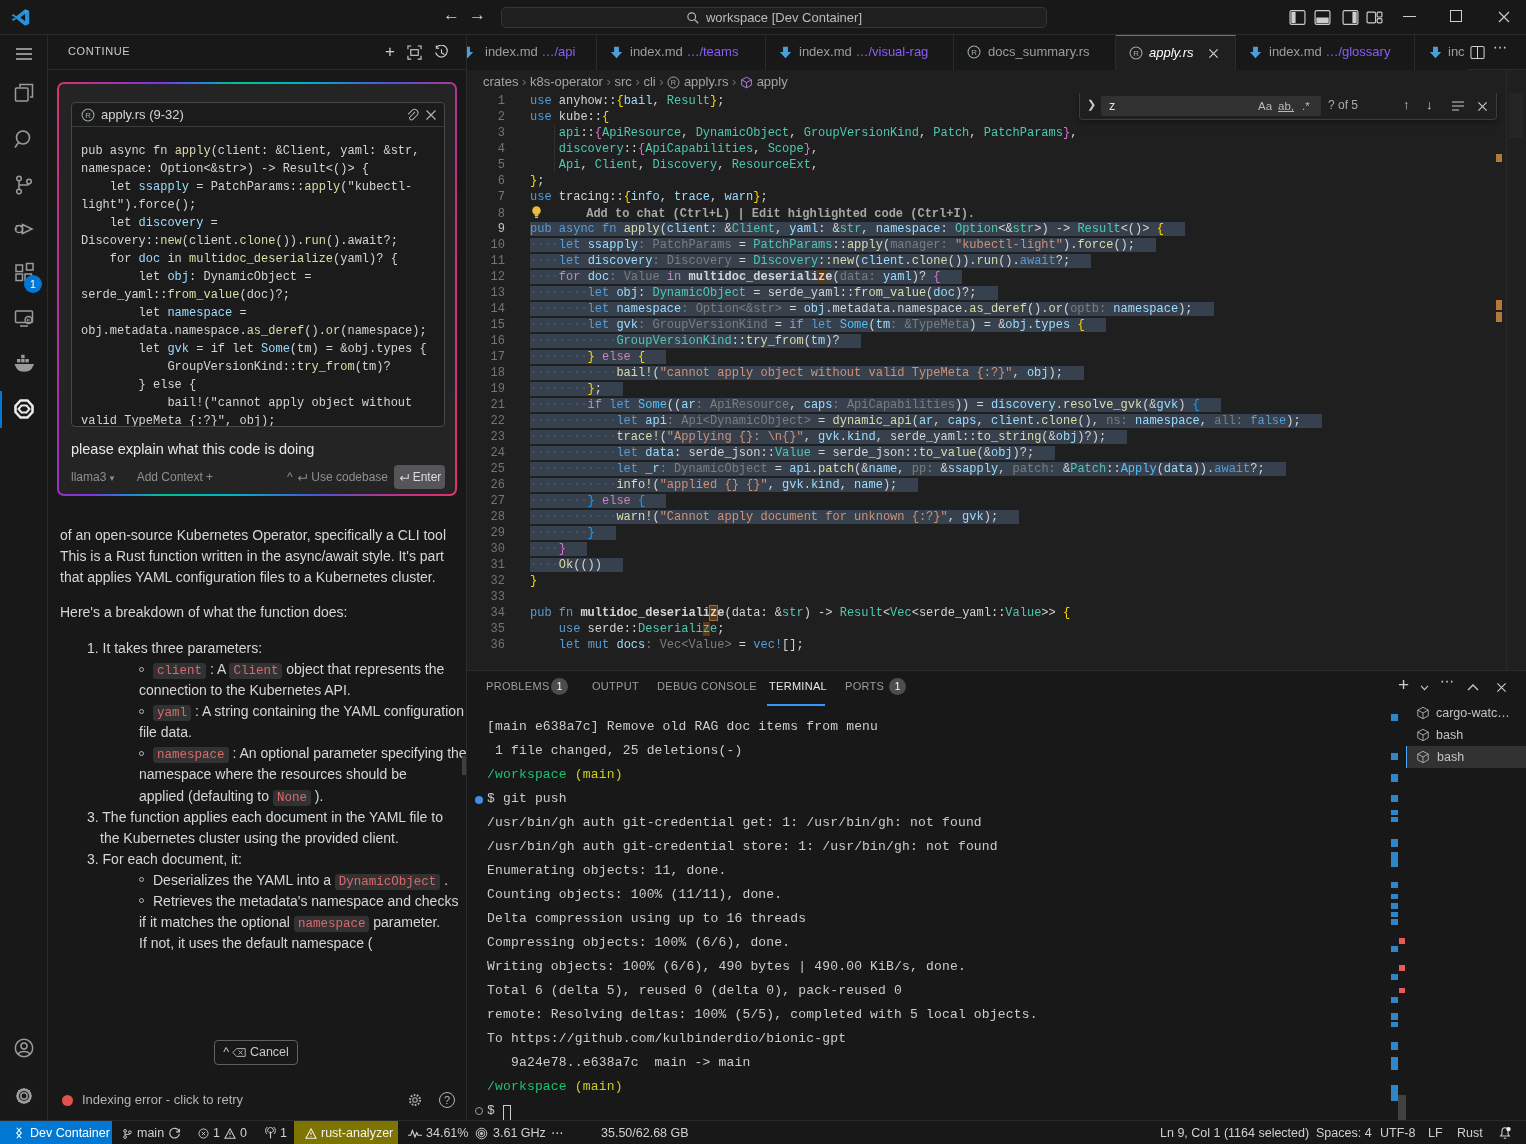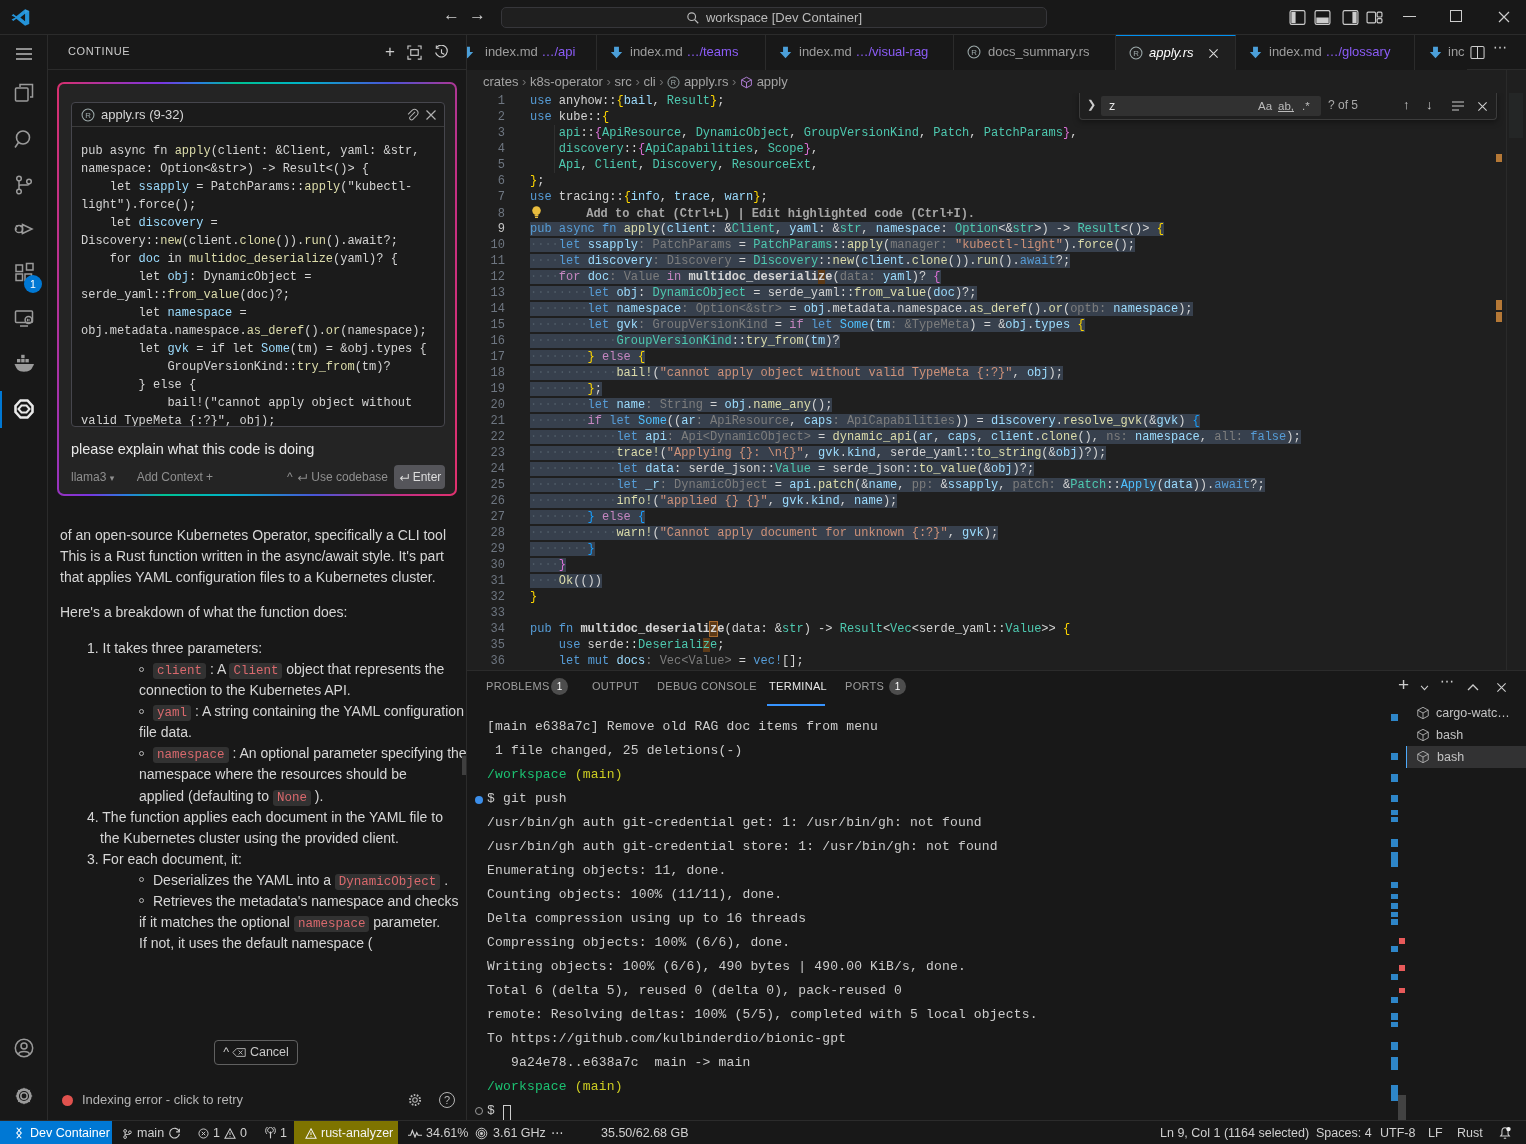--- a/index.html
+++ b/index.html
@@ -38,21 +38,21 @@
 #tabactive{background:#1f1f1f;border-top:1.5px solid #0090f1;border-bottom:1px solid #1f1f1f;color:#ffffff;z-index:3}
 #breadcrumbs{position:absolute;left:467px;top:70px;width:1059px;height:23px;background:#1f1f1f;color:#a3a3a3;font-size:13px}
 #codearea{position:absolute;left:467px;top:93px;width:1059px;height:577px;background:#1f1f1f;overflow:hidden}
 .r{height:16px;white-space:pre;font-family:"Liberation Mono",monospace;font-size:12px;line-height:16px;color:#d4d4d4}
 .r em{display:inline-block;width:38px;text-align:right;color:#6e7681;font-style:normal;margin-right:25px;font-size:12px}
 .r em.cur{color:#c6c6c6}
 .k{color:#569cd6}.c{color:#c586c0}.t{color:#4ec9b0}.f{color:#dcdcaa}.v{color:#9cdcfe}
 .s{color:#ce9178}.i{color:#7d7d7d}.e{color:#4fc1ff}.g1{color:#ffd700}.g2{color:#da70d6}.g3{color:#179fff}
 .d{color:#4e5a66}
 .fd{color:#d4d4d4;font-weight:bold}
-.S{background:#37404d;padding-right:0}
+.S{background:#37404d;padding-right:21px}
 .z{background:#5d3a17}
 .zc{background:#5d3a17;outline:1px solid #a86a2d}
 #guides i{position:absolute;width:1px;background:#2f2f2f}
 #findwidget{position:absolute;left:612px;top:0px;width:418px;height:27px;background:#1f1f1f;border:1px solid #3c3c3c;border-top:none;border-radius:0 0 4px 4px;box-shadow:0 2px 6px rgba(0,0,0,.4);z-index:5}
 #findinput{position:absolute;left:21px;top:3px;width:220px;height:20px;background:#313131;border-radius:2px;color:#e6e6e6;font-size:12.5px;line-height:20px}
 #ovruler{position:absolute;left:1506px;top:70px;width:20px;height:600px;border-left:1px solid #2a2a2a}
 
 #panel{position:absolute;left:467px;top:670px;width:1059px;height:450px;background:#181818;border-top:1px solid #2b2b2b}
 .ptab{position:absolute;top:9px;font-size:11px;letter-spacing:0.3px;color:#9d9d9d}
 .badge{position:absolute;top:7px;width:17px;height:17px;background:#4d4d4d;border-radius:50%;color:#ffffff;font-size:10px;text-align:center;line-height:17px;letter-spacing:0}
@@ -229,21 +229,21 @@
   <div>Here's a breakdown of what the function does:</div>
   <div style="height:15.6px"></div>
   <div style="margin-left:27px">1. It takes three parameters:</div>
   <div style="margin-left:79px"><i class="bu"></i><span class="chip">client</span> : A <span class="chip">Client</span> object that represents the</div>
   <div style="margin-left:79px">connection to the Kubernetes API.</div>
   <div style="margin-left:79px"><i class="bu"></i><span class="chip">yaml</span> : A string containing the YAML configuration</div>
   <div style="margin-left:79px">file data.</div>
   <div style="margin-left:79px"><i class="bu"></i><span class="chip">namespace</span> : An optional parameter specifying the</div>
   <div style="margin-left:79px">namespace where the resources should be</div>
   <div style="margin-left:79px">applied (defaulting to <span class="chip">None</span> ).</div>
-  <div style="margin-left:27px">4. The function applies each document in the YAML file to</div>
+  <div style="margin-left:27px">3. The function applies each document in the YAML file to</div>
   <div style="margin-left:40px">the Kubernetes cluster using the provided client.</div>
   <div style="margin-left:27px">3. For each document, it:</div>
   <div style="margin-left:79px"><i class="bu"></i>Deserializes the YAML into a <span class="chip">DynamicObject</span> .</div>
   <div style="margin-left:79px"><i class="bu"></i>Retrieves the metadata's namespace and checks</div>
   <div style="margin-left:79px">if it matches the optional <span class="chip">namespace</span> parameter.</div>
   <div style="margin-left:79px">If not, it uses the default namespace (</div>
  </div>
  <div id="cancelbtn">^ <svg style="display:inline-block;vertical-align:-2px" width="14" height="11" viewBox="0 0 18 12" fill="none" stroke="#c8c8c8" stroke-width="1.1">
           <path d="M6 1 L17 1 L17 11 L6 11 L1 6 Z M8.5 3.5 L13.5 8.5 M13.5 3.5 L8.5 8.5"></path>
         </svg> Cancel</div>
@@ -341,21 +341,20 @@
 <div class="r"><em>10</em><span class="S"><span class="d">····</span><span class="k">let</span><span> </span><span class="v">ssapply</span><span class="i">: PatchParams</span><span> = </span><span class="t">PatchParams</span><span>::</span><span class="f">apply</span><span>(</span><span class="i">manager:</span><span> </span><span class="s">"kubectl-light"</span><span>).</span><span class="f">force</span><span>();</span></span></div>
 <div class="r"><em>11</em><span class="S"><span class="d">····</span><span class="k">let</span><span> </span><span class="v">discovery</span><span class="i">: Discovery</span><span> = </span><span class="t">Discovery</span><span>::</span><span class="f">new</span><span>(</span><span class="v">client</span><span>.</span><span class="f">clone</span><span>()).</span><span class="f">run</span><span>().</span><span class="k">await</span><span>?;</span></span></div>
 <div class="r"><em>12</em><span class="S"><span class="d">····</span><span class="c">for</span><span> </span><span class="v">doc</span><span class="i">: Value</span><span> </span><span class="c">in</span><span> </span><span class="fd">multidoc_deseriali<span class="z">z</span>e</span><span>(</span><span class="i">data:</span><span> </span><span class="v">yaml</span><span>)? </span><span class="g2">{</span></span></div>
 <div class="r"><em>13</em><span class="S"><span class="d">········</span><span class="k">let</span><span> </span><span class="v">obj</span><span>: </span><span class="t">DynamicObject</span><span> = serde_yaml::</span><span class="f">from_value</span><span>(</span><span class="v">doc</span><span>)?;</span></span></div>
 <div class="r"><em>14</em><span class="S"><span class="d">········</span><span class="k">let</span><span> </span><span class="v">namespace</span><span class="i">: Option&lt;&amp;str&gt;</span><span> = </span><span class="v">obj</span><span>.metadata.namespace.</span><span class="f">as_deref</span><span>().</span><span class="f">or</span><span>(</span><span class="i">optb:</span><span> </span><span class="v">namespace</span><span>);</span></span></div>
 <div class="r"><em>15</em><span class="S"><span class="d">········</span><span class="k">let</span><span> </span><span class="v">gvk</span><span class="i">: GroupVersionKind</span><span> = </span><span class="c">if</span><span> </span><span class="k">let</span><span> </span><span class="e">Some</span><span>(</span><span class="v">tm</span><span class="i">: &amp;TypeMeta</span><span>) = &amp;</span><span class="v">obj</span><span>.</span><span class="v">types</span><span> </span><span class="g1">{</span></span></div>
 <div class="r"><em>16</em><span class="S"><span class="d">············</span><span class="t">GroupVersionKind</span><span>::</span><span class="f">try_from</span><span>(</span><span class="v">tm</span><span>)?</span></span></div>
 <div class="r"><em>17</em><span class="S"><span class="d">········</span><span class="g1">}</span><span> </span><span class="c">else</span><span> </span><span class="g1">{</span></span></div>
 <div class="r"><em>18</em><span class="S"><span class="d">············</span><span class="f">bail!</span><span>(</span><span class="s">"cannot apply object without valid TypeMeta {:?}"</span><span>, </span><span class="v">obj</span><span>);</span></span></div>
 <div class="r"><em>19</em><span class="S"><span class="d">········</span><span class="g1">}</span><span>;</span></span></div>
-<div class="r"><em>20</em><span class="S"><span class="d">········</span><span class="k">let</span><span> </span><span class="v">name</span><span class="i">: String</span><span> = </span><span class="v">obj</span><span>.</span><span class="f">name_any</span><span>();</span></span></div>
 <div class="r"><em>21</em><span class="S"><span class="d">········</span><span class="c">if</span><span> </span><span class="k">let</span><span> </span><span class="e">Some</span><span>((</span><span class="v">ar</span><span class="i">: ApiResource</span><span>, </span><span class="v">caps</span><span class="i">: ApiCapabilities</span><span>)) = </span><span class="v">discovery</span><span>.</span><span class="f">resolve_gvk</span><span>(&amp;</span><span class="v">gvk</span><span>) </span><span class="g3">{</span></span></div>
 <div class="r"><em>22</em><span class="S"><span class="d">············</span><span class="k">let</span><span> </span><span class="v">api</span><span class="i">: Api&lt;DynamicObject&gt;</span><span> = </span><span class="f">dynamic_api</span><span>(</span><span class="v">ar</span><span>, </span><span class="v">caps</span><span>, </span><span class="v">client</span><span>.</span><span class="f">clone</span><span>(), </span><span class="i">ns:</span><span> </span><span class="v">namespace</span><span>, </span><span class="i">all:</span><span> </span><span class="k">false</span><span>);</span></span></div>
 <div class="r"><em>23</em><span class="S"><span class="d">············</span><span class="f">trace!</span><span>(</span><span class="s">"Applying {}: \n{}"</span><span>, </span><span class="v">gvk</span><span>.</span><span class="v">kind</span><span>, serde_yaml::</span><span class="f">to_string</span><span>(&amp;</span><span class="v">obj</span><span>)?);</span></span></div>
 <div class="r"><em>24</em><span class="S"><span class="d">············</span><span class="k">let</span><span> </span><span class="v">data</span><span>: serde_json::</span><span class="t">Value</span><span> = serde_json::</span><span class="f">to_value</span><span>(&amp;</span><span class="v">obj</span><span>)?;</span></span></div>
 <div class="r"><em>25</em><span class="S"><span class="d">············</span><span class="k">let</span><span> </span><span class="v">_r</span><span class="i">: DynamicObject</span><span> = </span><span class="v">api</span><span>.</span><span class="f">patch</span><span>(&amp;</span><span class="v">name</span><span>, </span><span class="i">pp:</span><span> &amp;</span><span class="v">ssapply</span><span>, </span><span class="i">patch:</span><span> &amp;</span><span class="t">Patch</span><span>::</span><span class="e">Apply</span><span>(</span><span class="v">data</span><span>)).</span><span class="k">await</span><span>?;</span></span></div>
 <div class="r"><em>26</em><span class="S"><span class="d">············</span><span class="f">info!</span><span>(</span><span class="s">"applied {} {}"</span><span>, </span><span class="v">gvk</span><span>.</span><span class="v">kind</span><span>, </span><span class="v">name</span><span>);</span></span></div>
 <div class="r"><em>27</em><span class="S"><span class="d">········</span><span class="g3">}</span><span> </span><span class="c">else</span><span> </span><span class="g3">{</span></span></div>
 <div class="r"><em>28</em><span class="S"><span class="d">············</span><span class="f">warn!</span><span>(</span><span class="s">"Cannot apply document for unknown {:?}"</span><span>, </span><span class="v">gvk</span><span>);</span></span></div>
 <div class="r"><em>29</em><span class="S"><span class="d">········</span><span class="g3">}</span></span></div>
 <div class="r"><em>30</em><span class="S"><span class="d">····</span><span class="g2">}</span></span></div>

